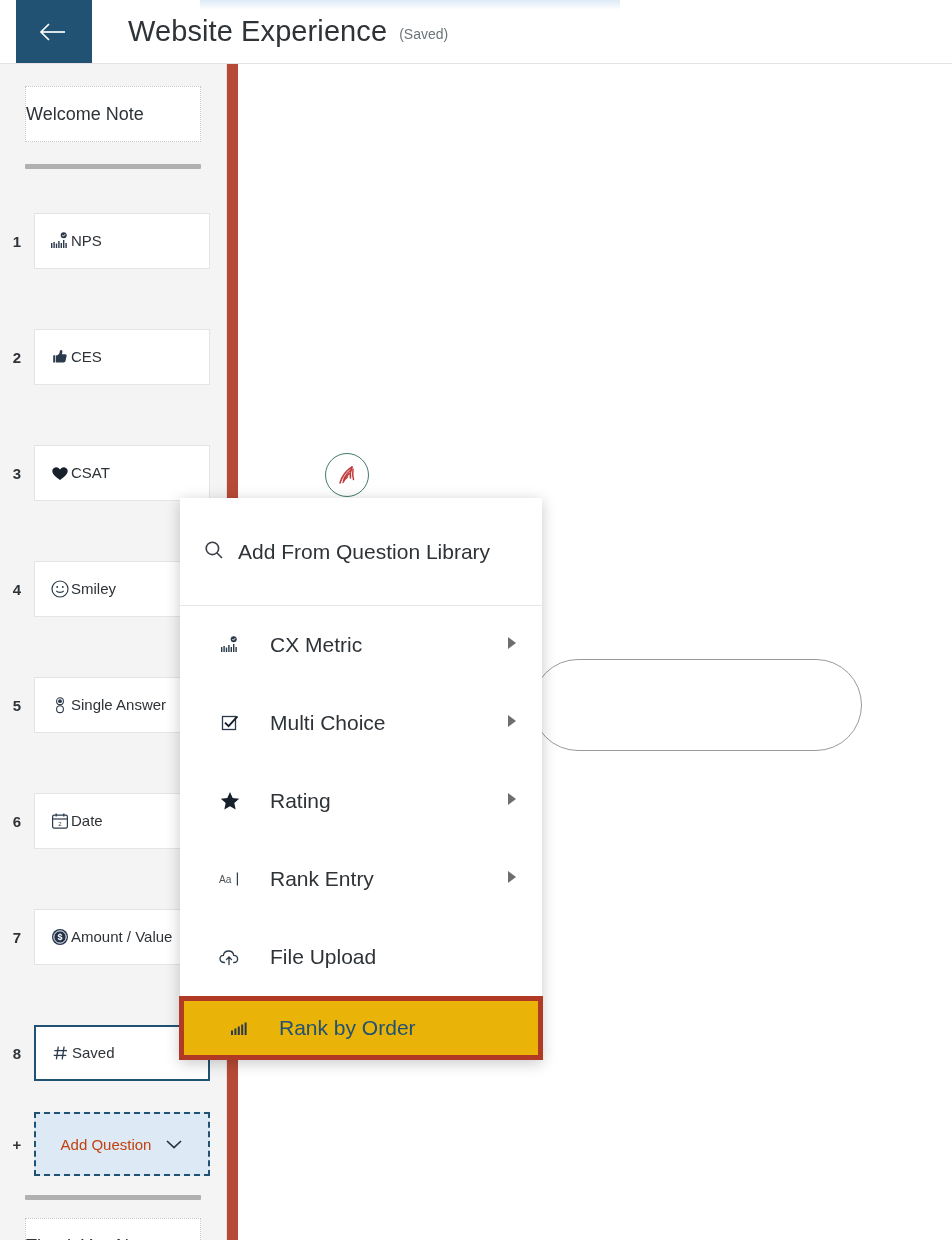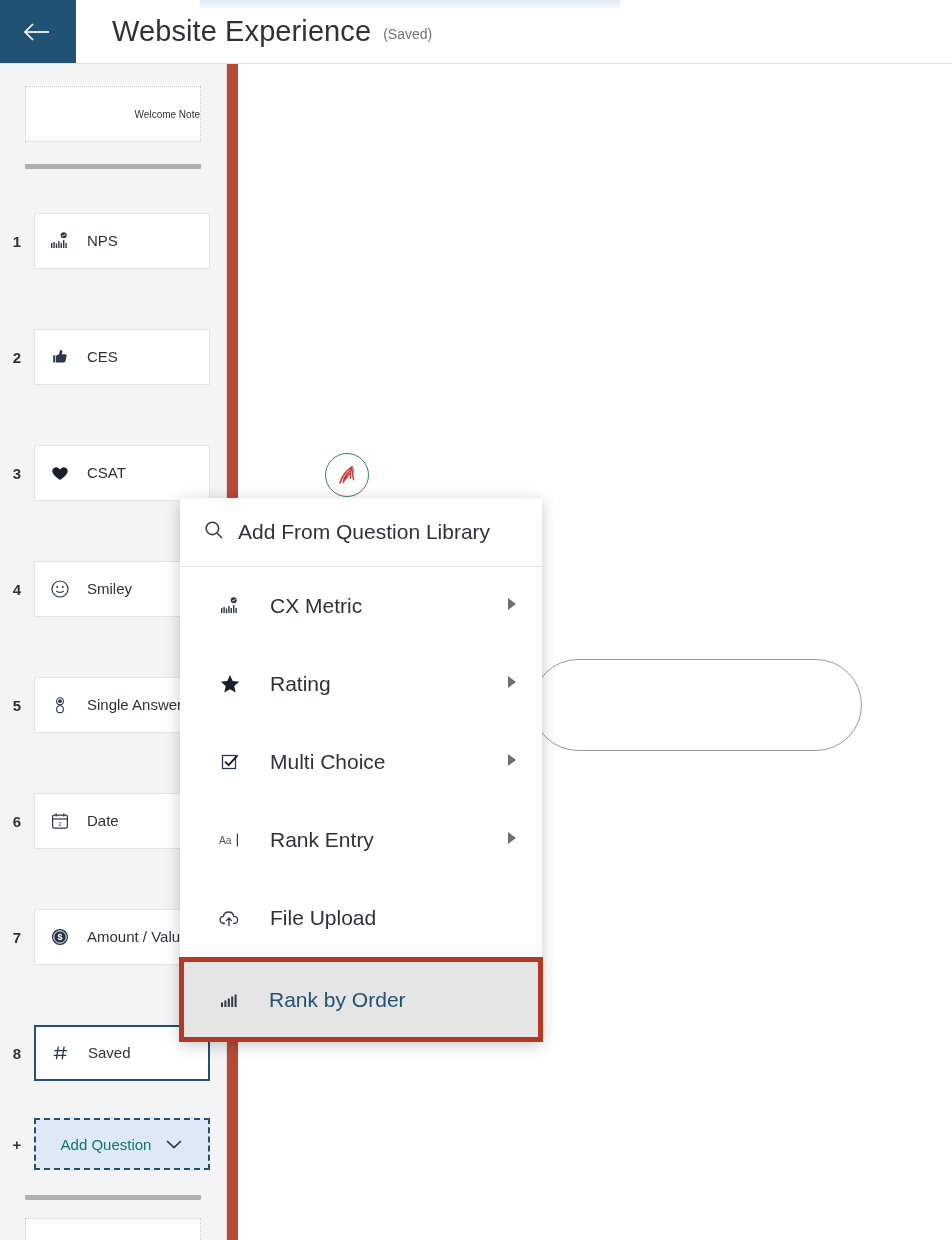--- a/index.html
+++ b/index.html
@@ -8,21 +8,21 @@
     font-family: "Liberation Sans", sans-serif;
     background: #ffffff;
     overflow: hidden;
   }
   #app { position: relative; width: 952px; height: 1240px; }
 
   
   .header {
     position: absolute; top: 0; left: 0; width: 952px; height: 64px;
     background: #ffffff; border-bottom: 1px solid #e3e3e3;
-    display: flex; align-items: stretch;
+    display: flex; align-items: stretch; padding-left: 16px;
   }
   .back-btn {
     width: 76px; background: #215273;
     display: flex; align-items: center; justify-content: center;
     cursor: pointer;
   }
   .back-btn svg { display: block; }
   .header-titles {
     display: flex; align-items: baseline; gap: 12px;
     padding-left: 36px;
@@ -42,59 +42,59 @@
   }
 
   
   .sidebar {
     position: absolute; top: 64px; left: 0; width: 227px; height: 1176px;
     background: #f4f4f4; border-right: 1px solid #e1e1e1;
   }
   .note-card {
     margin: 22px auto 0; width: 176px; height: 56px;
     background: #ffffff; border: 1px dotted #c9c9c9;
-    display: flex; align-items: center; justify-content: flex-end;
-    font-size: 10px; color: #2e3338;
+    display: flex; align-items: center; justify-content: flex-start;
+    font-size: 18px; color: #2e3338;
   }
   .divider-bar {
     width: 176px; height: 5px; background: #b0b0b0;
     margin: 22px auto 0; border-radius: 1px;
   }
   .q-list { margin-top: 14px; }
   .q-row {
     position: relative; height: 116px;
     display: flex; align-items: center;
   }
   .q-num {
     width: 34px; text-align: center; font-size: 15px;
     font-weight: 600; color: #2e3338; flex: none;
   }
   .q-card {
     width: 176px; min-height: 56px; background: #ffffff;
     border: 1px solid #e4e4e4;
-    display: flex; align-items: center; gap: 16px;
+    display: flex; align-items: center; 
     padding: 8px 10px 8px 14px; cursor: pointer;
   }
   .q-card.selected { border: 2px solid #215273; }
   .q-ico { width: 22px; flex: none; display: flex; align-items: center; justify-content: center; }
   .q-label { font-size: 15px; color: #2e3338; line-height: 1.25; }
 
   .plus-circle {
     position: absolute; left: 192px; top: 1006px;
     width: 19px; height: 19px; border-radius: 50%;
     background: #215273; color: #fff; font-size: 15px; font-weight: 700;
     display: flex; align-items: center; justify-content: center;
     line-height: 1; cursor: pointer; z-index: 6;
   }
   .add-row { position: relative; height: 66px; display: flex; align-items: center; }
   .add-card {
-    width: 176px; height: 52px; background: #ddeaf6;
+    width: 176px; height: 64px; background: #ddeaf6;
     border: 2px dashed #215273;
     display: flex; align-items: center; justify-content: center; gap: 14px;
-    font-size: 15px; color: #0f766e; cursor: pointer;
+    font-size: 15px; color: #c2410c; cursor: pointer;
   }
   .chev { display: block; }
 
   
   .canvas {
     position: absolute; top: 64px; left: 227px;
     width: 725px; height: 1176px; background: #ffffff;
   }
   .red-rail {
     position: absolute; top: 0; left: 0; width: 11px; height: 1176px;
@@ -114,35 +114,35 @@
   }
 
   
   .menu {
     position: absolute; left: 180px; top: 498px;
     width: 362px; background: #ffffff;
     box-shadow: 0 3px 14px rgba(0,0,0,.22);
     z-index: 10;
   }
   .menu-head {
-    height: 69px; display: flex; align-items: center; gap: 14px;
+    height: 108px; display: flex; align-items: center; gap: 14px;
     padding: 0 24px; border-bottom: 1px solid #e6e6e6; cursor: pointer;
   }
   .menu-head-label { font-size: 21px; color: #2e3338; }
   .menu-item {
     height: 78px; display: flex; align-items: center;
     padding: 0 24px 0 38px; cursor: pointer; position: relative;
   }
   .mi-ico { width: 24px; flex: none; display: flex; align-items: center; justify-content: center; }
   .mi-label { font-size: 21px; color: #2e3338; margin-left: 28px; }
   .mi-arrow { margin-left: auto; }
   .menu-item.highlight {
-    background: #e5e5e5;
+    background: #eab308;
     border: 5px solid #b03a26;
-    height: 85px; padding-left: 33px;
+    height: 64px; padding-left: 43px;
     margin: 0 -1px;
   }
   .menu-item.highlight .mi-label { color: #215273; }
 </style>
 </head>
 <body>
 
 <div id="app">
 
   <div class="header">
@@ -367,40 +367,40 @@
       <span class="mi-label">CX Metric</span>
       <span class="mi-arrow">
         <svg width="12" height="14" viewBox="0 0 12 14">
             <path d="M2 1 L10 7 L2 13 z" fill="#6e6e6e"></path>
           </svg>
       </span>
     </div>
 
     <div class="menu-item">
       <span class="mi-ico">
-        <svg width="22" height="22" viewBox="0 0 22 22">
-          <path d="M11 2 L13.7 8 L20.2 8.7 L15.3 13.1 L16.7 19.5 L11 16.2 L5.3 19.5 L6.7 13.1 L1.8 8.7 L8.3 8 z" fill="#17202b"></path>
-        </svg>
-      </span>
-      <span class="mi-label">Rating</span>
+        <svg width="20" height="20" viewBox="0 0 20 20">
+          <rect x="2.5" y="3.5" width="13" height="13" fill="none" stroke="#2b3a4a" stroke-width="1.3"></rect>
+          <path d="M5 9.6 L8.6 13.2 L17.5 3.4" stroke="#17202b" stroke-width="1.9" fill="none"></path>
+        </svg>
+      </span>
+      <span class="mi-label">Multi Choice</span>
       <span class="mi-arrow">
         <svg width="12" height="14" viewBox="0 0 12 14">
             <path d="M2 1 L10 7 L2 13 z" fill="#6e6e6e"></path>
           </svg>
       </span>
     </div>
 
     <div class="menu-item">
       <span class="mi-ico">
-        <svg width="20" height="20" viewBox="0 0 20 20">
-          <rect x="2.5" y="3.5" width="13" height="13" fill="none" stroke="#2b3a4a" stroke-width="1.3"></rect>
-          <path d="M5 9.6 L8.6 13.2 L17.5 3.4" stroke="#17202b" stroke-width="1.9" fill="none"></path>
-        </svg>
-      </span>
-      <span class="mi-label">Multi Choice</span>
+        <svg width="22" height="22" viewBox="0 0 22 22">
+          <path d="M11 2 L13.7 8 L20.2 8.7 L15.3 13.1 L16.7 19.5 L11 16.2 L5.3 19.5 L6.7 13.1 L1.8 8.7 L8.3 8 z" fill="#17202b"></path>
+        </svg>
+      </span>
+      <span class="mi-label">Rating</span>
       <span class="mi-arrow">
         <svg width="12" height="14" viewBox="0 0 12 14">
             <path d="M2 1 L10 7 L2 13 z" fill="#6e6e6e"></path>
           </svg>
       </span>
     </div>
 
     <div class="menu-item">
       <span class="mi-ico">
         <svg width="26" height="20" viewBox="0 0 26 20">

